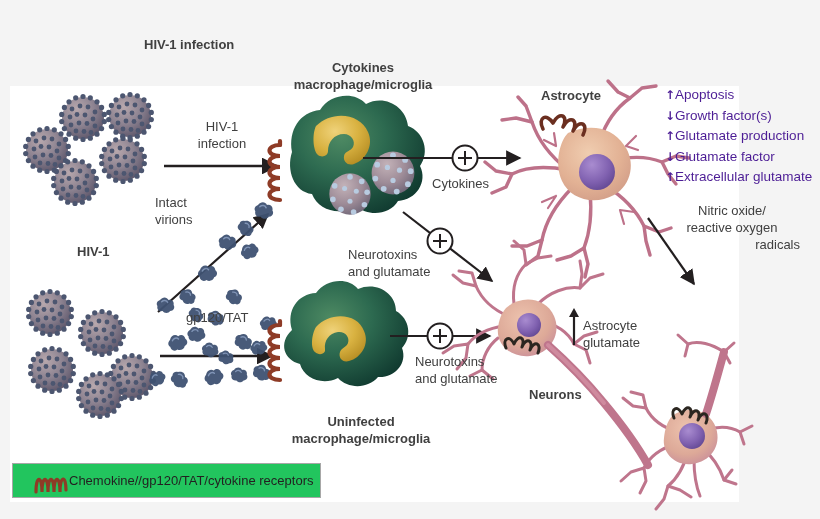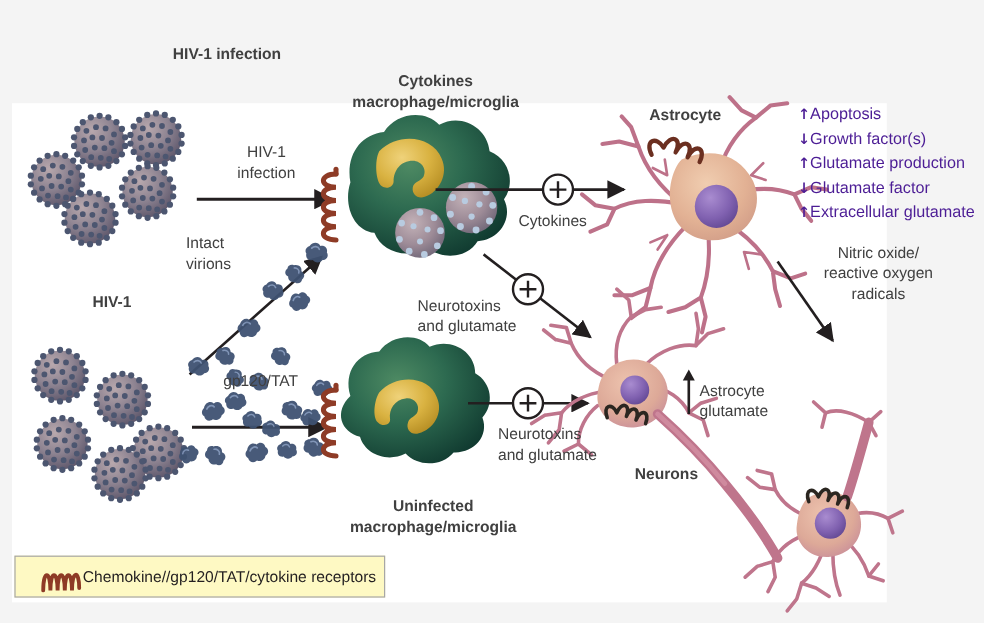--- a/index.html
+++ b/index.html
@@ -39,21 +39,21 @@
   .t13 { font-size: 13px; }
   .t13b { font-size: 13px; font-weight: bold; }
   .center { text-align: center; }
   #legend-box {
     position: absolute;
     left: 12px;
     top: 463px;
     width: 309px;
     height: 35px;
     border: 1px solid #a7a7a7;
-    background: #fef9c3;
+    background: #22c55e;
     box-sizing: border-box;
   }
   #legend-text {
     position: absolute;
     left: 56px;
     top: 9px;
     font-size: 13px;
     color: #231f20;
     white-space: nowrap;
   }
@@ -401,21 +401,21 @@
   <div class="lbl t13" style="left:432px; top:176px;">Cytokines</div>
 
   <div class="lbl t13" style="left:348px; top:247px;">Neurotoxins</div>
   <div class="lbl t13" style="left:348px; top:264px;">and glutamate</div>
 
   <div class="lbl t13" style="left:415px; top:354px;">Neurotoxins</div>
   <div class="lbl t13" style="left:415px; top:371px;">and glutamate</div>
 
   <div class="lbl t13 center" style="left:664px; top:203px; width:136px;">Nitric oxide/</div>
   <div class="lbl t13 center" style="left:664px; top:220px; width:136px;">reactive oxygen</div>
-  <div class="lbl t13 center" style="left:664px; top:237px; width:136px;">radicals</div>
+  <div class="lbl t13 center" style="left:664px; top:237px; width:136px;text-align:right;">radicals</div>
 
   <div class="lbl t13" style="left:583px; top:318px;">Astrocyte</div>
   <div class="lbl t13" style="left:583px; top:335px;">glutamate</div>
 
   <div class="arrowlist" style="left:665px; top:85px;">
     <div><span class="ar">↑</span><span>Apoptosis</span></div>
     <div><span class="ar">↓</span><span>Growth factor(s)</span></div>
     <div><span class="ar">↑</span><span>Glutamate production</span></div>
     <div><span class="ar">↓</span><span>Glutamate factor</span></div>
     <div><span class="ar">↑</span><span>Extracellular glutamate</span></div>

